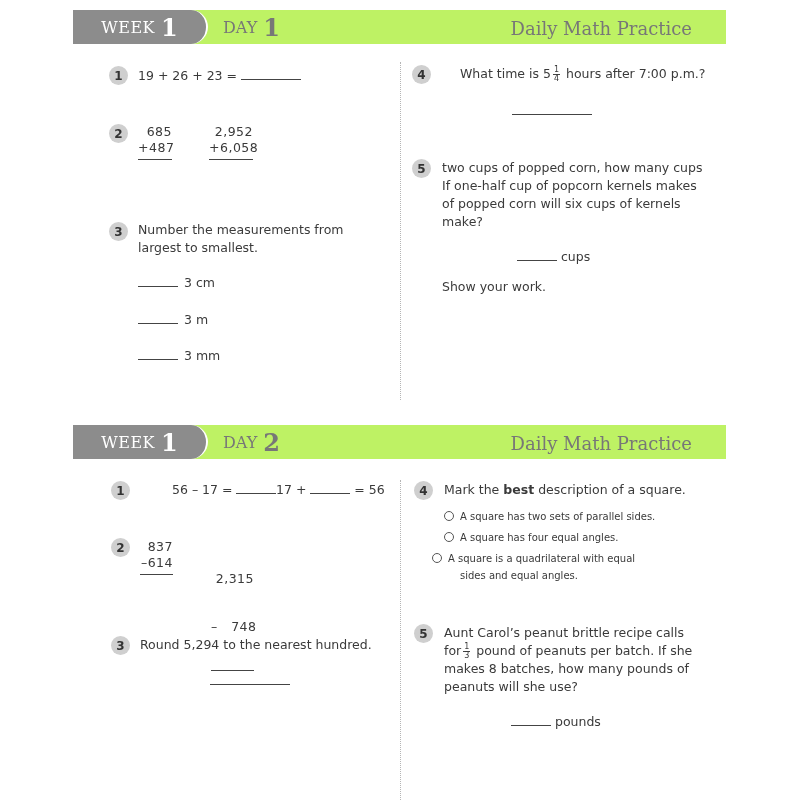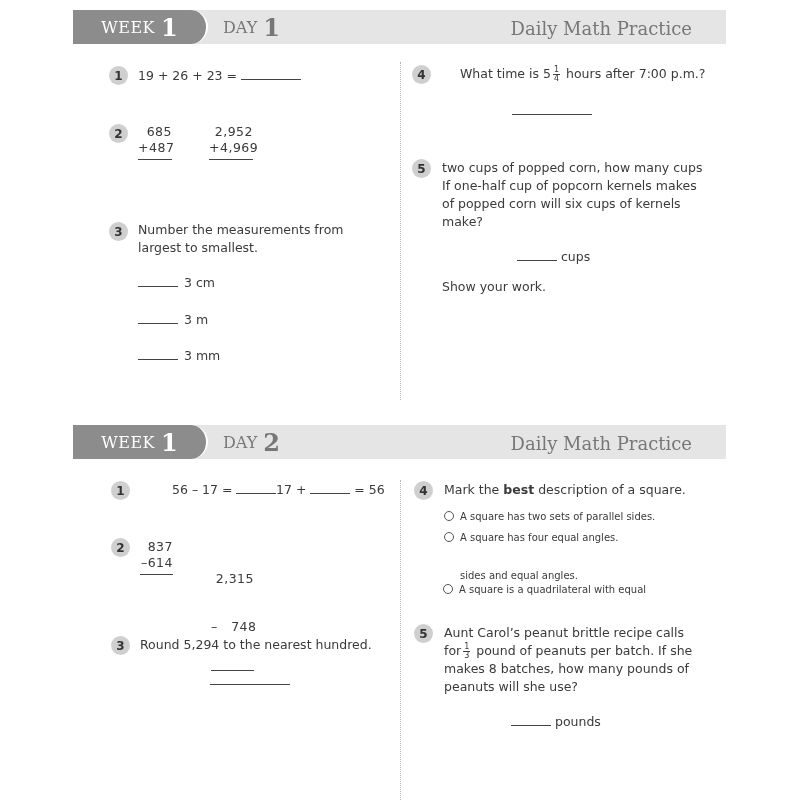--- a/index.html
+++ b/index.html
@@ -1,19 +1,19 @@
 <!DOCTYPE html>
 <html><head>
 <meta charset="utf-8">
 <style>
   * { box-sizing: border-box; margin: 0; padding: 0; }
   html, body { width: 800px; height: 800px; background: #ffffff; overflow: hidden; }
   body { position: relative; font-family: "DejaVu Sans", sans-serif; color: #3a3a3a; }
 
-  .header { position: absolute; left: 73px; width: 653px; height: 34px; background: #e5e5e5; }
+  .header { position: absolute; left: 73px; width: 653px; height: 34px; background: #bef264; }
   .week-pill { position: absolute; left: 0; top: 0; width: 135px; height: 34px; background: #8c8c8c;
     border-top-right-radius: 17px; border-bottom-right-radius: 17px; border-right: 2px solid #ffffff;
     display: flex; align-items: center; justify-content: center; color: #ffffff;
     font-family: "DejaVu Serif", serif; }
   .week-pill .lbl { font-size: 16px; letter-spacing: 0.5px; margin-right: 6px; }
   .week-pill .num { font-size: 24px; font-weight: bold; }
   .day-lbl { position: absolute; left: 150px; top: 0; height: 34px; display: flex; align-items: center;
     color: #777777; font-family: "DejaVu Serif", serif; }
   .day-lbl .lbl { font-size: 16px; margin-right: 6px; }
   .day-lbl .num { font-size: 24px; font-weight: bold; }
@@ -60,21 +60,21 @@
 </div>
 
 <div class="badge" style="left:109px;top:124px;">2</div>
 <div class="stack" style="left:138px;top:124px;width:34px;">
   <div>685</div>
   <div>+487</div>
   <div class="rule"></div>
 </div>
 <div class="stack" style="left:209px;top:124px;width:44px;">
   <div>2,952</div>
-  <div>+4,969</div>
+  <div>+6,058</div>
   <div class="rule"></div>
 </div>
 
 <div class="badge" style="left:109px;top:222px;">3</div>
 <div class="q" style="left:138px;top:221px;">
   <div>Number the measurements from</div>
   <div>largest to smallest.</div>
 </div>
 <div class="q" style="left:138px;top:274px;">
   <span class="blank" style="width:40px;margin-right:6px;"></span><span>3 cm</span>
@@ -154,21 +154,21 @@
   <span>Mark the</span>
   <b>best</b>
   <span>description of a square.</span>
 </div>
 <div class="opt" style="left:444px;top:508px;">
   <span class="radio"></span><span>A square has two sets of parallel sides.</span>
 </div>
 <div class="opt" style="left:444px;top:529px;">
   <span class="radio"></span><span>A square has four equal angles.</span>
 </div>
-<div class="opt" style="left:443px;top:550px;margin-top:31px;">
+<div class="opt" style="left:432px;top:550px;">
   <span class="radio"></span><span>A square is a quadrilateral with equal</span>
 </div>
 <div class="opt" style="left:460px;top:567px;">sides and equal angles.</div>
 
 <div class="badge" style="left:414px;top:624px;">5</div>
 <div class="q" style="left:444px;top:624px;">
   <div>Aunt Carol’s peanut brittle recipe calls</div>
   <div>
     <span>for</span><span class="frac">
         <span class="n">1</span>

